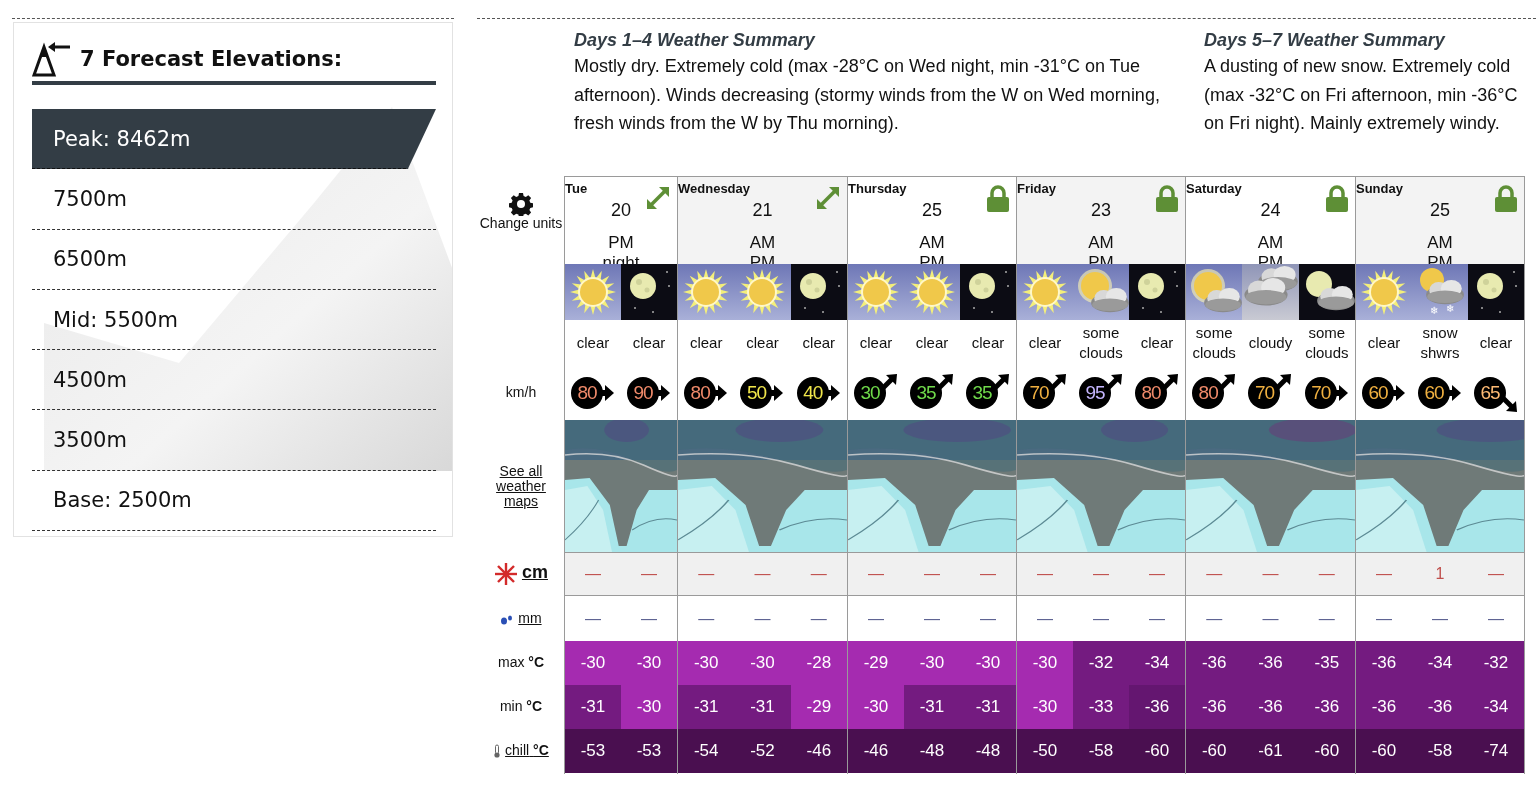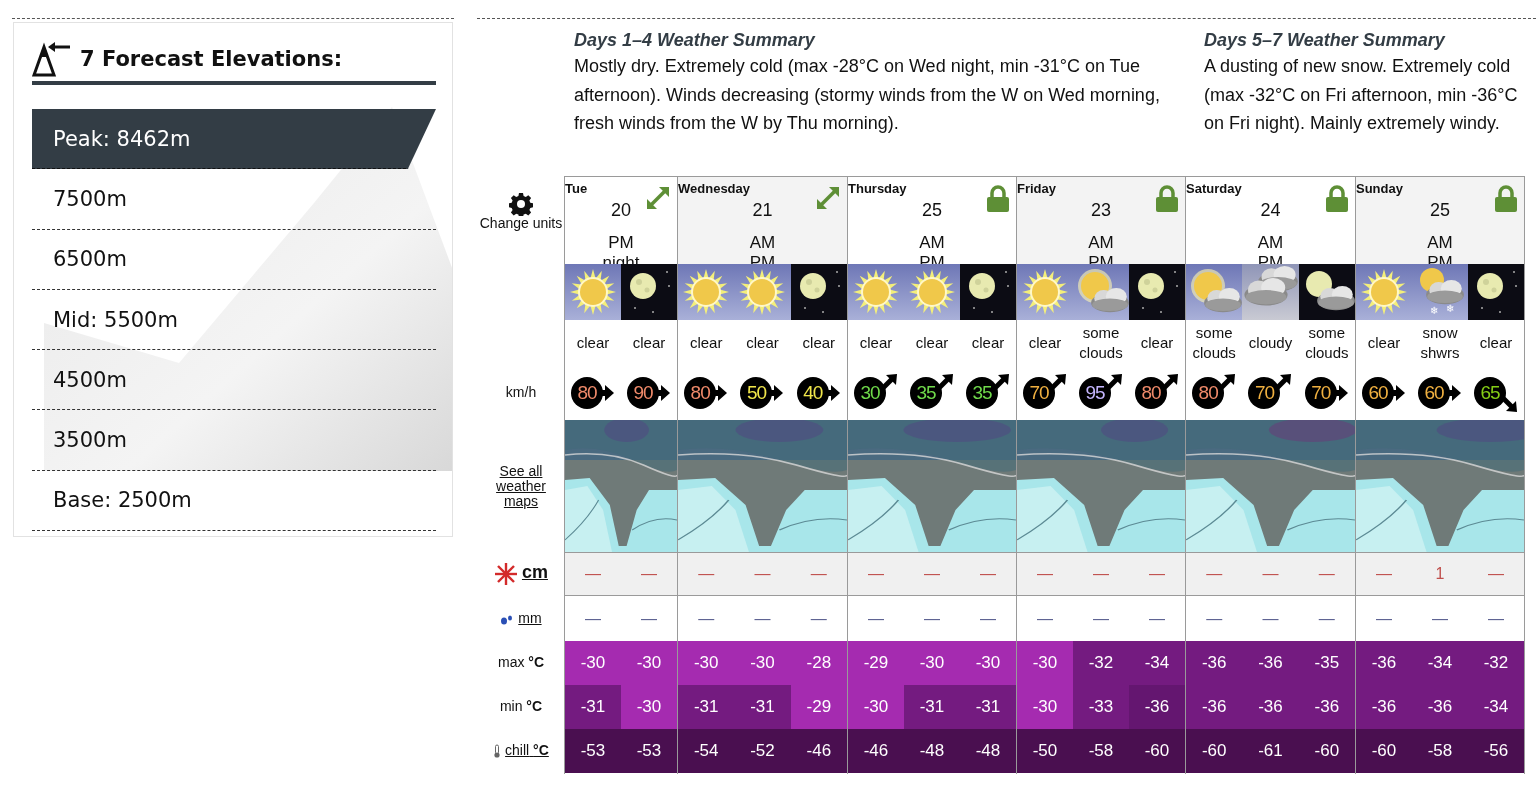--- a/index.html
+++ b/index.html
@@ -958,21 +958,21 @@
             </svg>
           <div class="circle" style="color:#f0b040">60</div>
         </div>
       </div>
       <div class="wind">
         <div class="wind-badge">
           <svg width="20" height="20" viewBox="0 0 20 20" style="left:24px;top:16px">
               <line x1="2" y1="2" x2="14" y2="14" stroke="#000" stroke-width="5"></line>
               <polygon points="8,18 19,19 18,8" fill="#000"></polygon>
             </svg>
-          <div class="circle" style="color:#84cc16">65</div>
+          <div class="circle" style="color:#fdba74">65</div>
         </div>
       </div>
       </div>
       <div class="map-row">
         <svg class="map" viewBox="0 0 100 132" preserveAspectRatio="none">
       <rect width="100" height="132" fill="#6f7a78"></rect>
       <rect x="0" y="0" width="100" height="40" fill="#4a6a80"></rect>
       <ellipse cx="80" cy="10" rx="32" ry="12" fill="#5a3c88" opacity="0.8"></ellipse>
       <path d="M0,30 Q30,24 60,40 T100,50 L100,0 L0,0Z" fill="#3f6a78" opacity="0.5"></path>
       <path d="M0,60 L22,58 L40,85 L48,126 L55,126 L64,90 L75,70 L100,70 L100,132 L0,132Z" fill="#a8e6ea"></path>
@@ -998,16 +998,16 @@
         <div class="t" style="background:#741b80">-32</div>
       </div>
       <div class="temp-row min">
         <div class="t" style="background:#741b80">-36</div>
         <div class="t" style="background:#741b80">-36</div>
         <div class="t" style="background:#741b80">-34</div>
       </div>
       <div class="temp-row chill">
         <div class="t" style="background:#4a0f50">-60</div>
         <div class="t" style="background:#4a0f50">-58</div>
-        <div class="t" style="background:#4a0f50">-56</div>
+        <div class="t" style="background:#4a0f50">-74</div>
       </div>
     </div>
   </div>
 
 </body></html>

